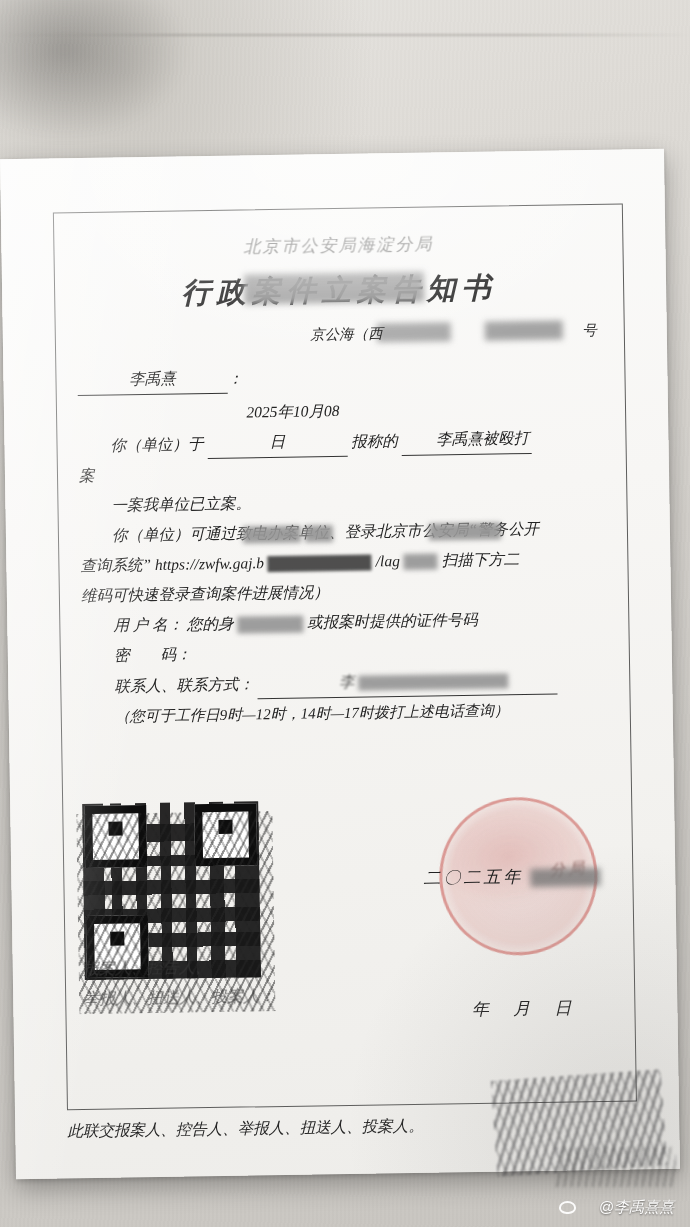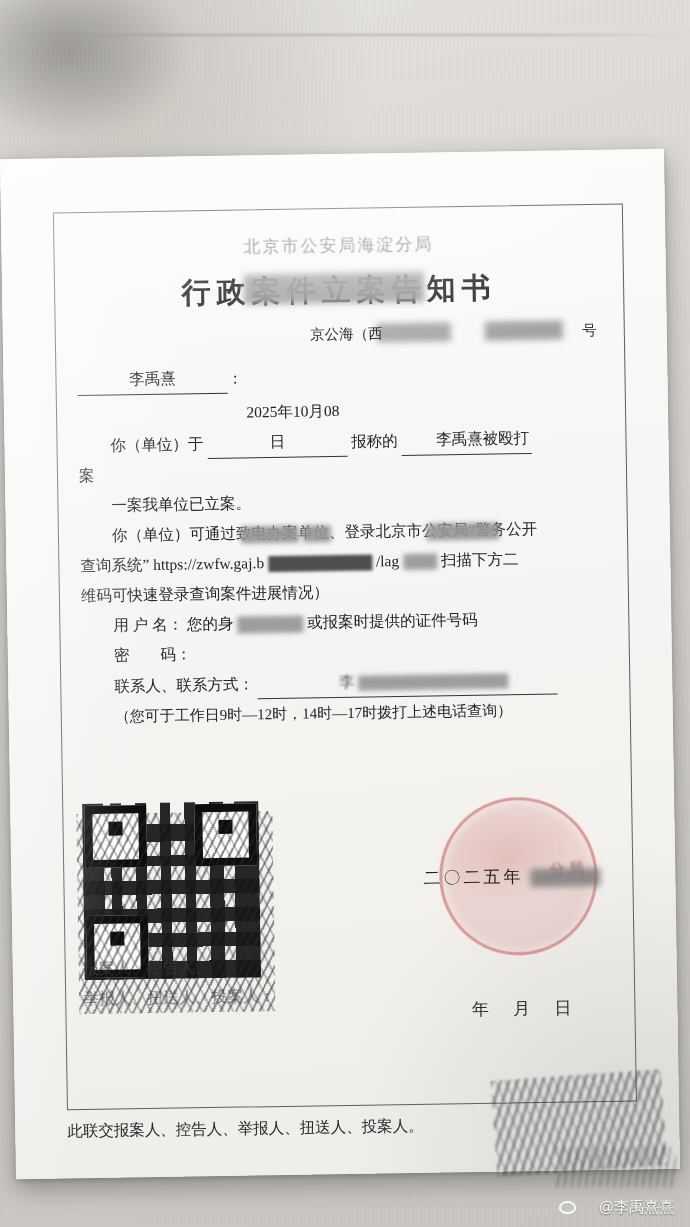--- a/index.html
+++ b/index.html
@@ -15,20 +15,21 @@
     font-family: "Liberation Sans", sans-serif;
   }
 
   
   .photo {
     position: absolute;
     inset: 0;
     background:
       radial-gradient(ellipse 60% 40% at 18% 6%, #c9c6c0 0%, rgba(201,198,192,0) 60%),
       linear-gradient(160deg, #e6e4e0 0%, #dedbd6 22%, #d6d3ce 45%, #cfccc7 70%, #c7c4bf 100%);
+    font-style: italic;
   }
   .desk-shadow-tl {
     position: absolute;
     left: -20px; top: -10px;
     width: 210px; height: 150px;
     background: radial-gradient(ellipse at 40% 40%, rgba(90,88,85,0.45) 0%, rgba(90,88,85,0.0) 70%);
     filter: blur(6px);
   }
   .desk-seam {
     position: absolute;

